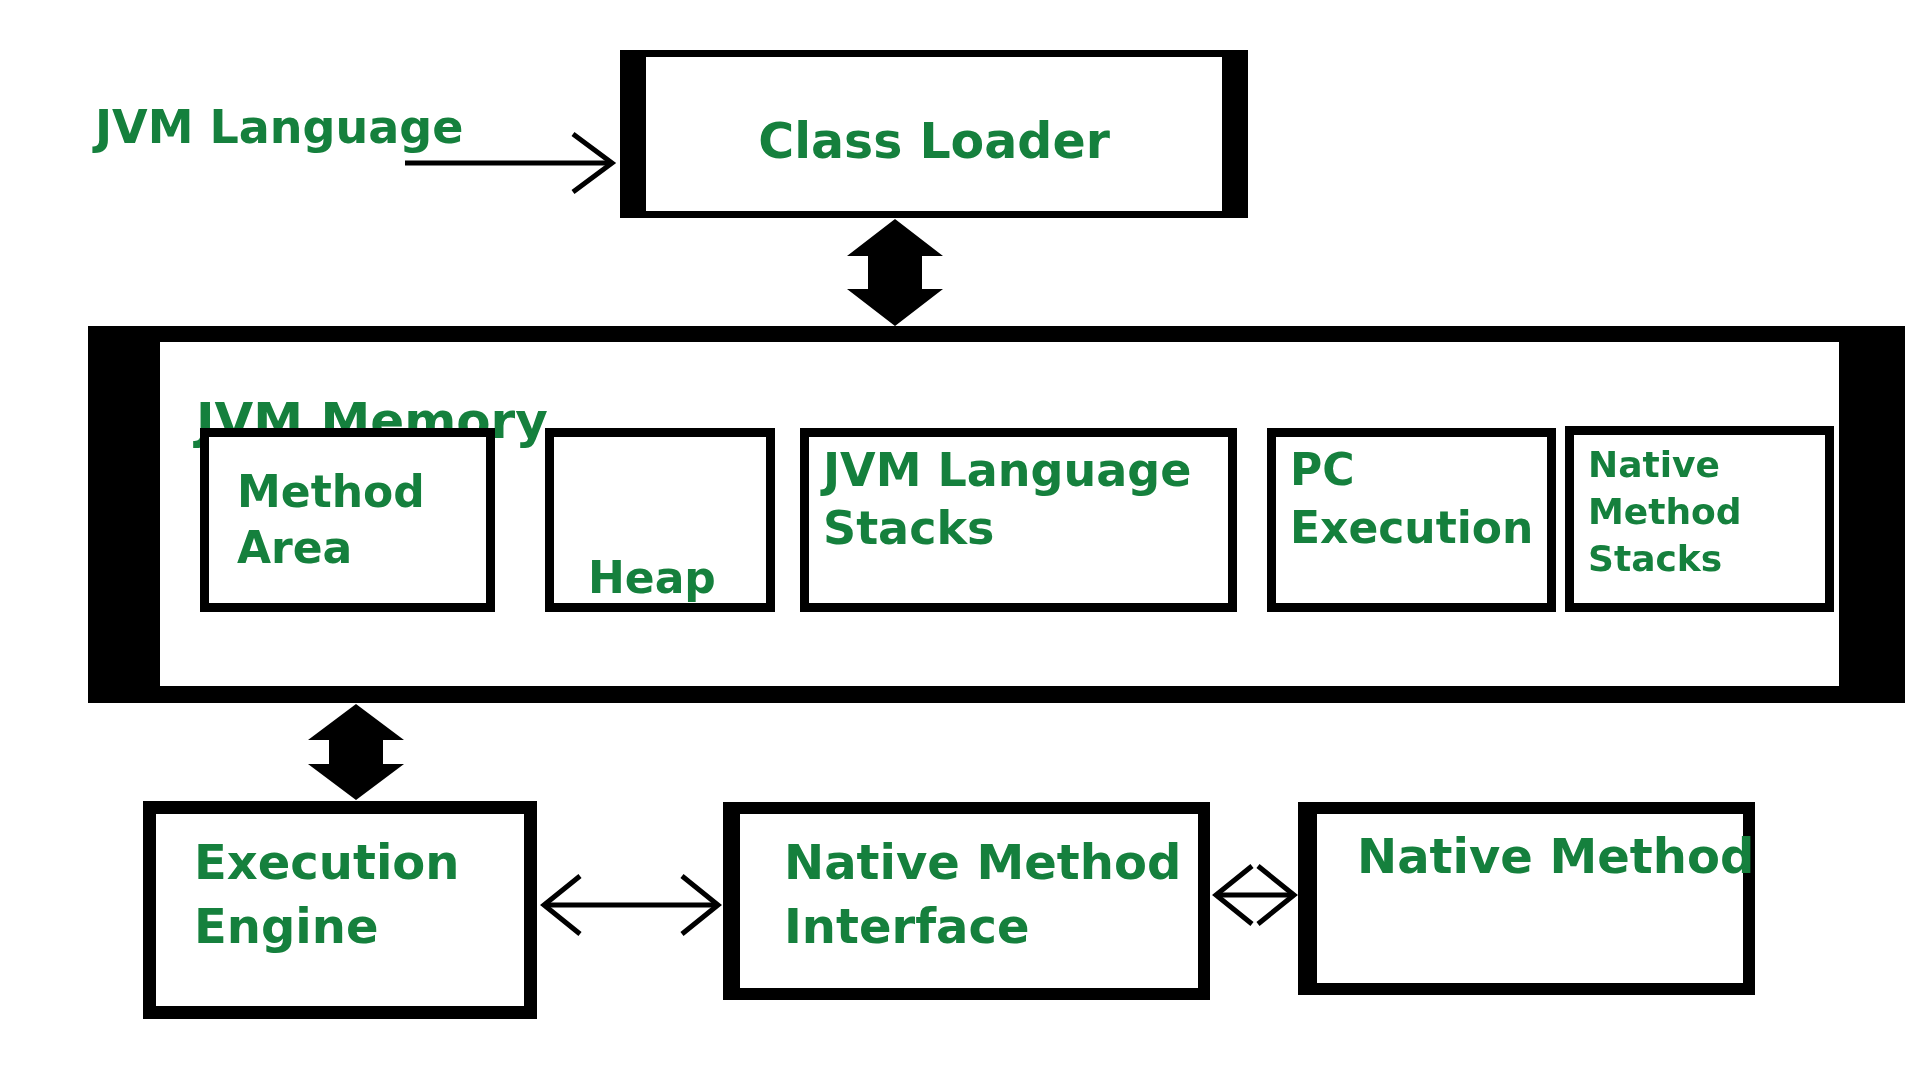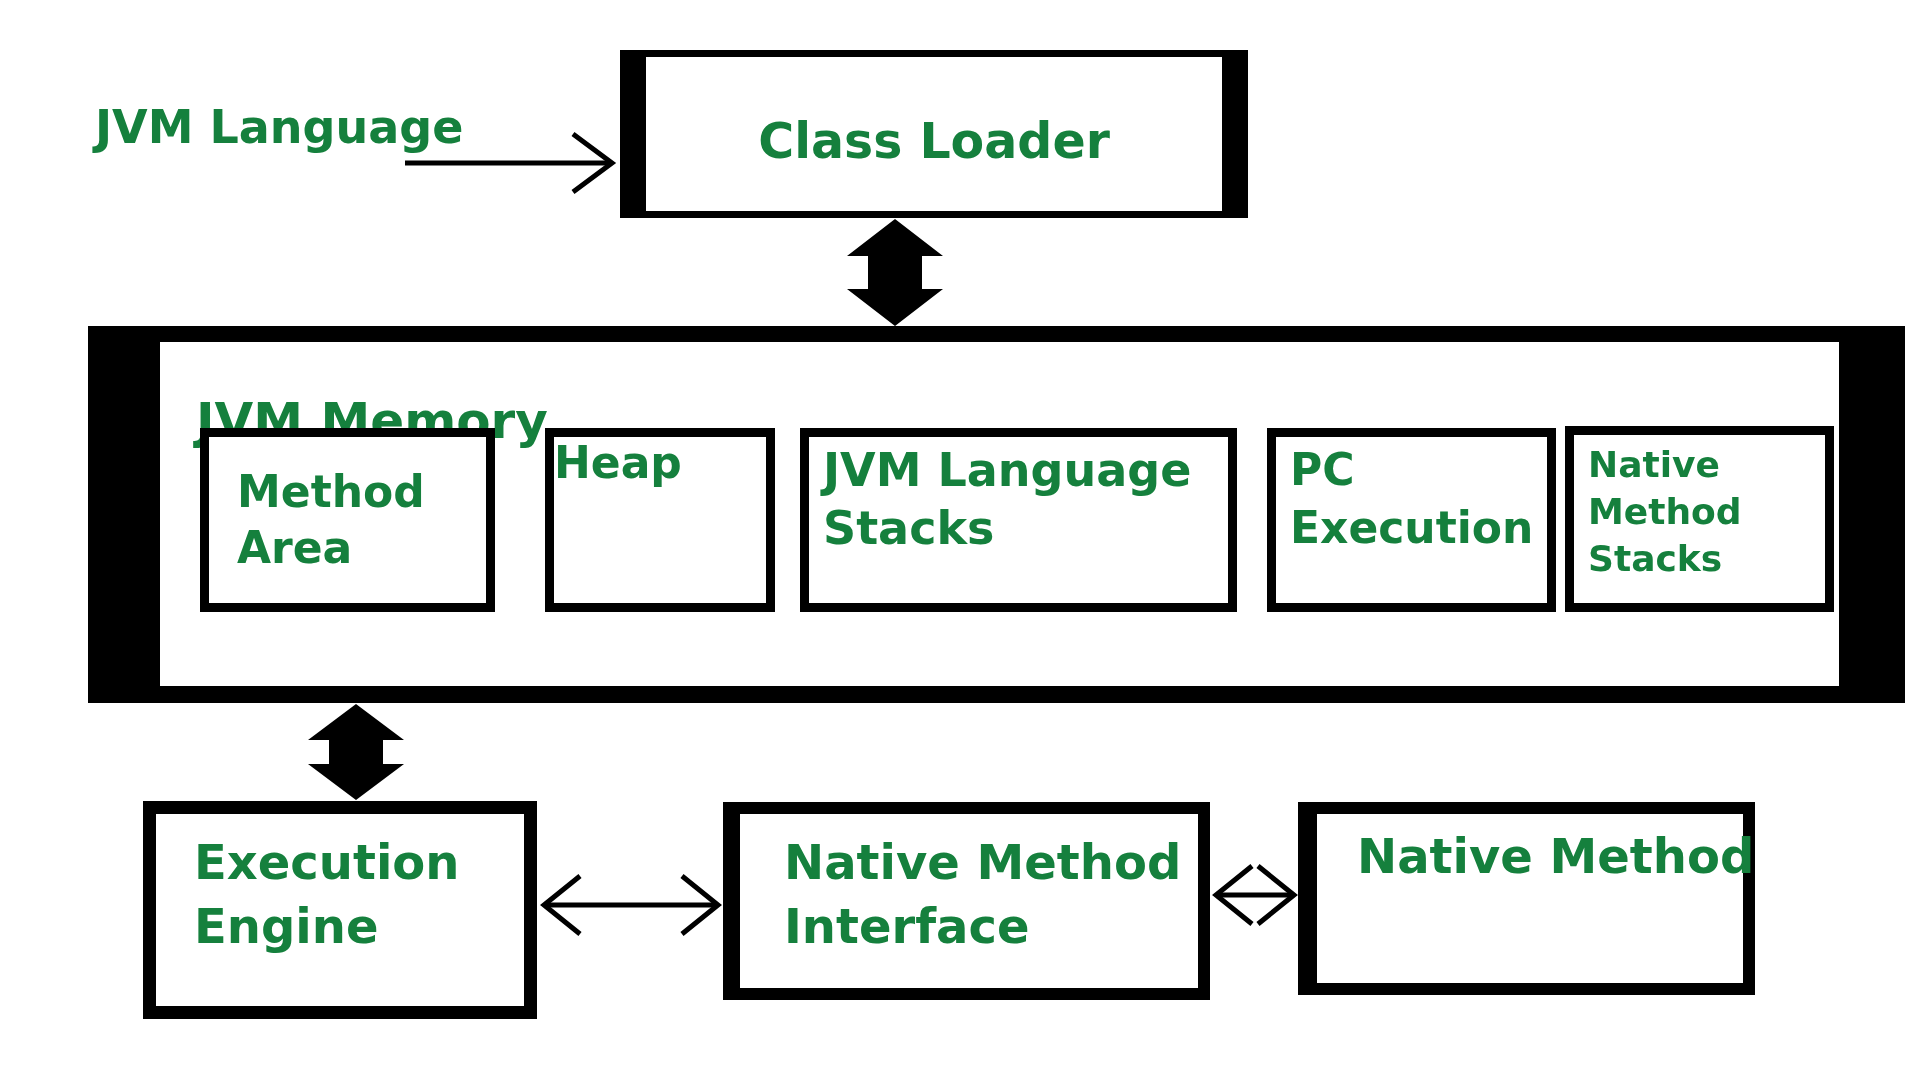--- a/index.html
+++ b/index.html
@@ -18,21 +18,21 @@
   #class-loader{left:620px;top:50px;width:628px;height:168px;border-width:7px 26px;
     display:flex;align-items:center;justify-content:center;font-size:49px;padding-top:14px;}
 
   
   #jvm-memory{left:88px;top:326px;width:1817px;height:377px;border-width:16px 66px 17px 72px;}
   #jvm-memory-label{position:absolute;left:36px;top:6px;font-size:50px;white-space:nowrap;margin-top:44px;}
   #jvm-memory .inner{position:absolute;background:#fff;border:9px solid #000;box-sizing:border-box;}
   #method-area{left:40px;top:86px;width:295px;height:184px;
     display:flex;flex-direction:column;justify-content:center;padding-left:28px;font-size:44px;line-height:56px;}
   #heap{left:385px;top:86px;width:230px;height:184px;
-    display:flex;align-items:flex-start;font-size:44px;}
+    display:flex;align-items:flex-end;padding-left:34px;font-size:44px;}
   #jvm-language-stacks{left:640px;top:86px;width:437px;height:184px;
     padding:4px 0 0 14px;font-size:46px;line-height:58px;}
   #pc-registers{left:1107px;top:86px;width:289px;height:184px;
     padding:4px 12px 0 14px;font-size:44px;line-height:58px;}
   #native-method-stacks{left:1405px;top:84px;width:269px;height:186px;border-width:7px;
     padding:6px 0 0 14px;font-size:36px;line-height:47px;}
 
   
   #execution-engine{left:143px;top:801px;width:394px;height:218px;border-width:13px;
     padding:16px 0 0 38px;font-size:48px;line-height:64px;}

